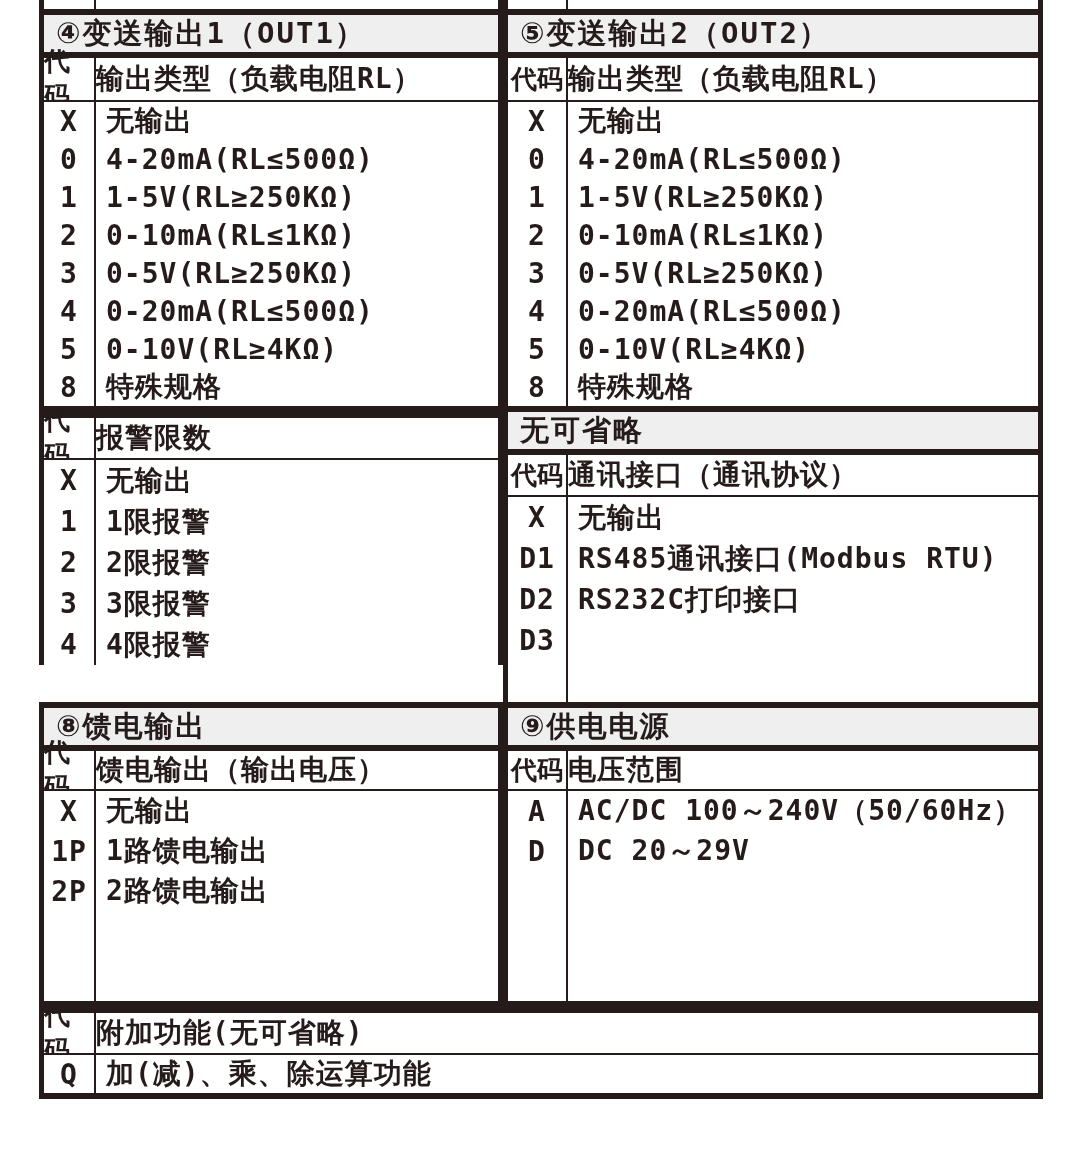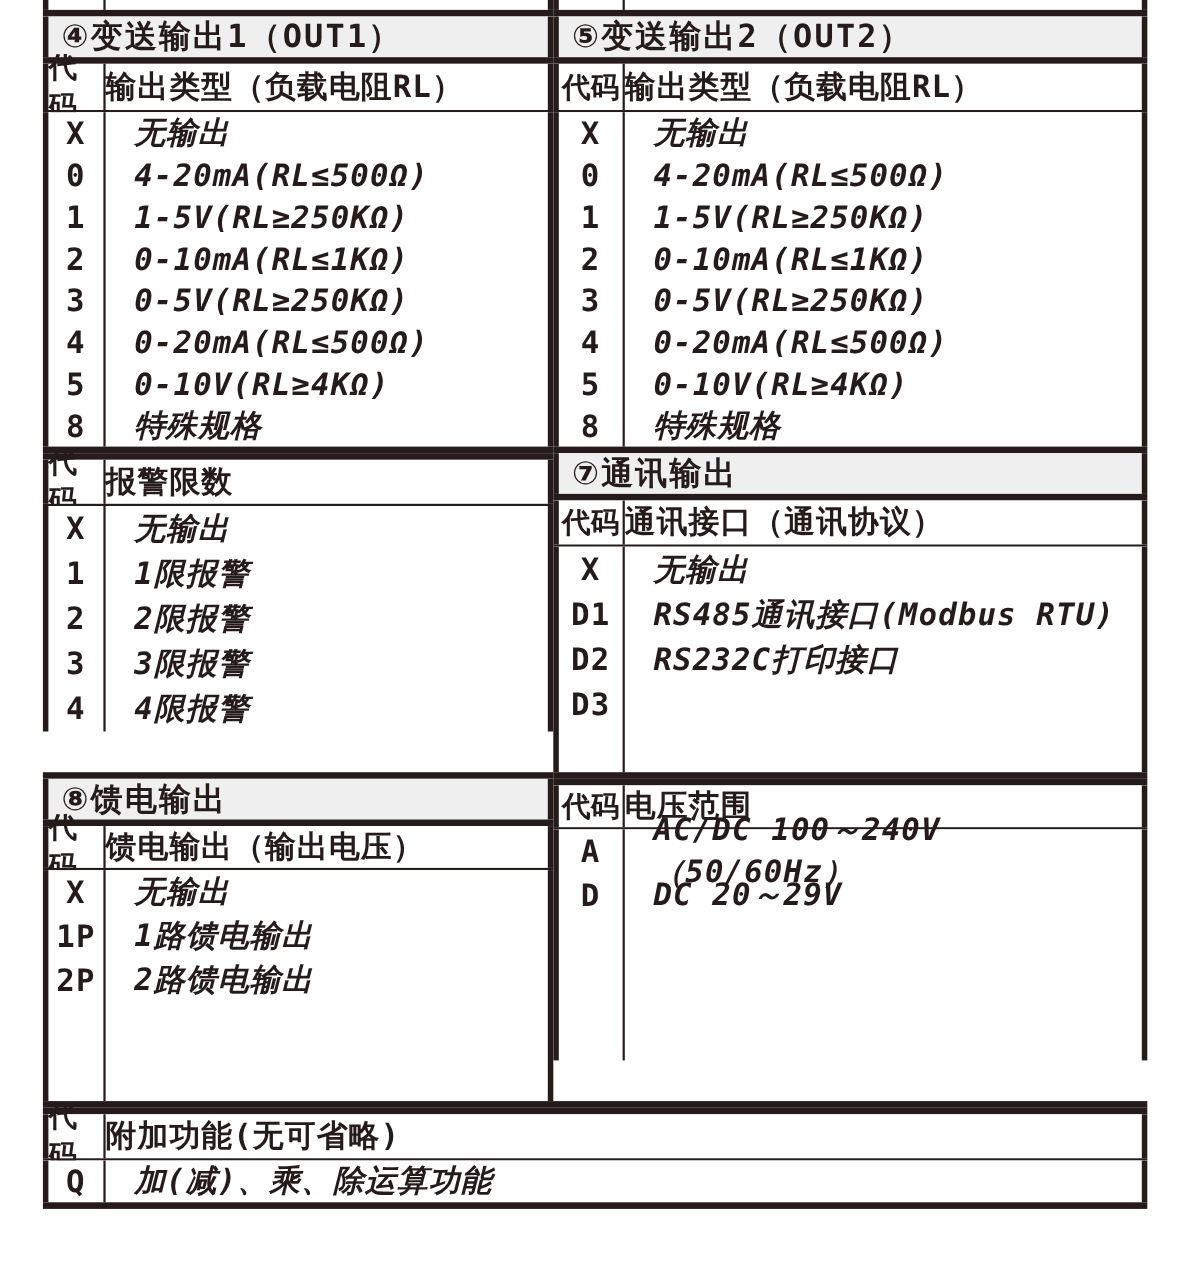--- a/index.html
+++ b/index.html
@@ -41,21 +41,21 @@
     border-right: 2px solid #241b1a;
     display: flex; align-items: center; justify-content: center;
     flex: none;
   }
   .codecell { font-size: 26px; letter-spacing: 0; }
   .desccell, .desccol { flex: 1; display: flex; align-items: center; font-size: 28px; letter-spacing: 1px; }
   .thin { height: 2px; background: #241b1a; }
 
   .tbody { display: flex; border-left: 5px solid #241b1a; border-right: 5px solid #241b1a; background: #fff; }
   .codecol { flex-direction: column; justify-content: flex-start; }
-  .desccol { flex-direction: column; align-items: stretch; justify-content: flex-start; padding-left: 16px; font-style: italic; }
+  .desccol { flex-direction: column; align-items: stretch; justify-content: flex-start; padding-left: 0; }
   .ln { display: flex; align-items: center; justify-content: center; font-size: 28px; letter-spacing: 1px; }
   .desccol .ln { justify-content: flex-start; padding-left: 10px; }
   .lh38 .ln { height: 38px; }
   .lh41 .ln { height: 41px; }
   .lh40 .ln { height: 40px; }
 </style>
 </head>
 <body>
 
 <div class="doc">
@@ -165,21 +165,21 @@
           <div class="ln">2限报警</div>
           <div class="ln">3限报警</div>
           <div class="ln">4限报警</div>
         </div>
       </div>
     </div>
 
     <div class="half half-r">
       <div class="hline"></div>
       <div class="band">
-          <span>⑦通讯输出</span>
+          <span>无可省略</span>
         </div>
       <div class="hline"></div>
       <div class="row" style="height:40px">
         <div class="codecell">代码</div>
         <div class="desccell">通讯接口（通讯协议）</div>
       </div>
       <div class="thin"></div>
       <div class="tbody lh41" style="height:205px">
         <div class="codecol">
           <div class="ln">X</div>
@@ -219,20 +219,23 @@
         <div class="desccol">
           <div class="ln">无输出</div>
           <div class="ln">1路馈电输出</div>
           <div class="ln">2路馈电输出</div>
         </div>
       </div>
     </div>
 
     <div class="half half-r">
       <div class="hline"></div>
+      <div class="band">
+          <span>⑨供电电源</span>
+        </div>
       <div class="hline"></div>
       <div class="row" style="height:38px">
         <div class="codecell">代码</div>
         <div class="desccell">电压范围</div>
       </div>
       <div class="thin"></div>
       <div class="tbody lh40" style="height:210px">
         <div class="codecol">
           <div class="ln">A</div>
           <div class="ln">D</div>

